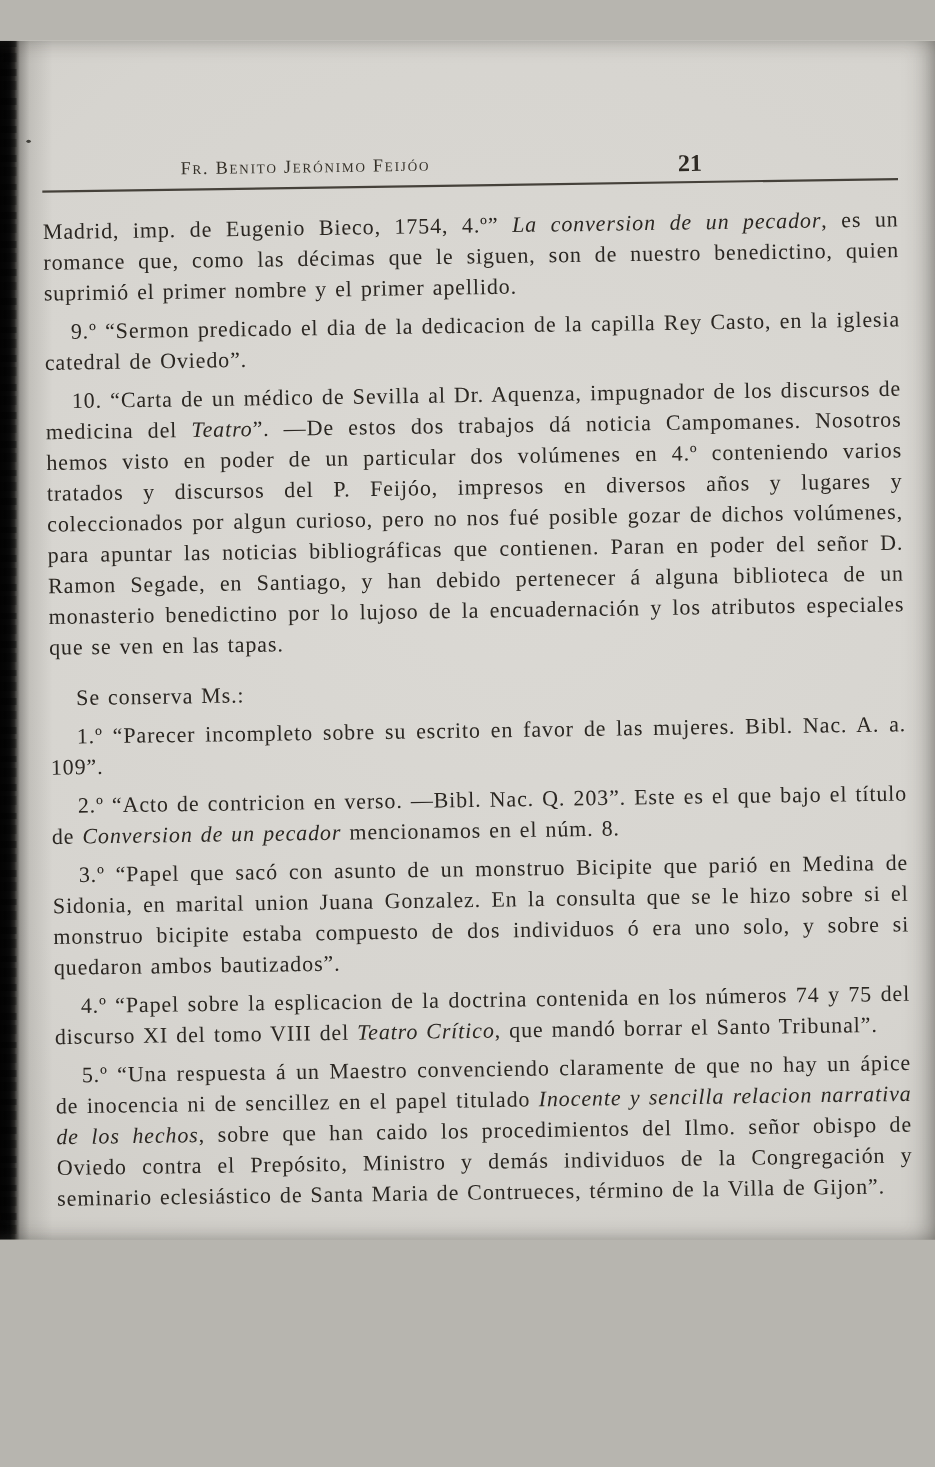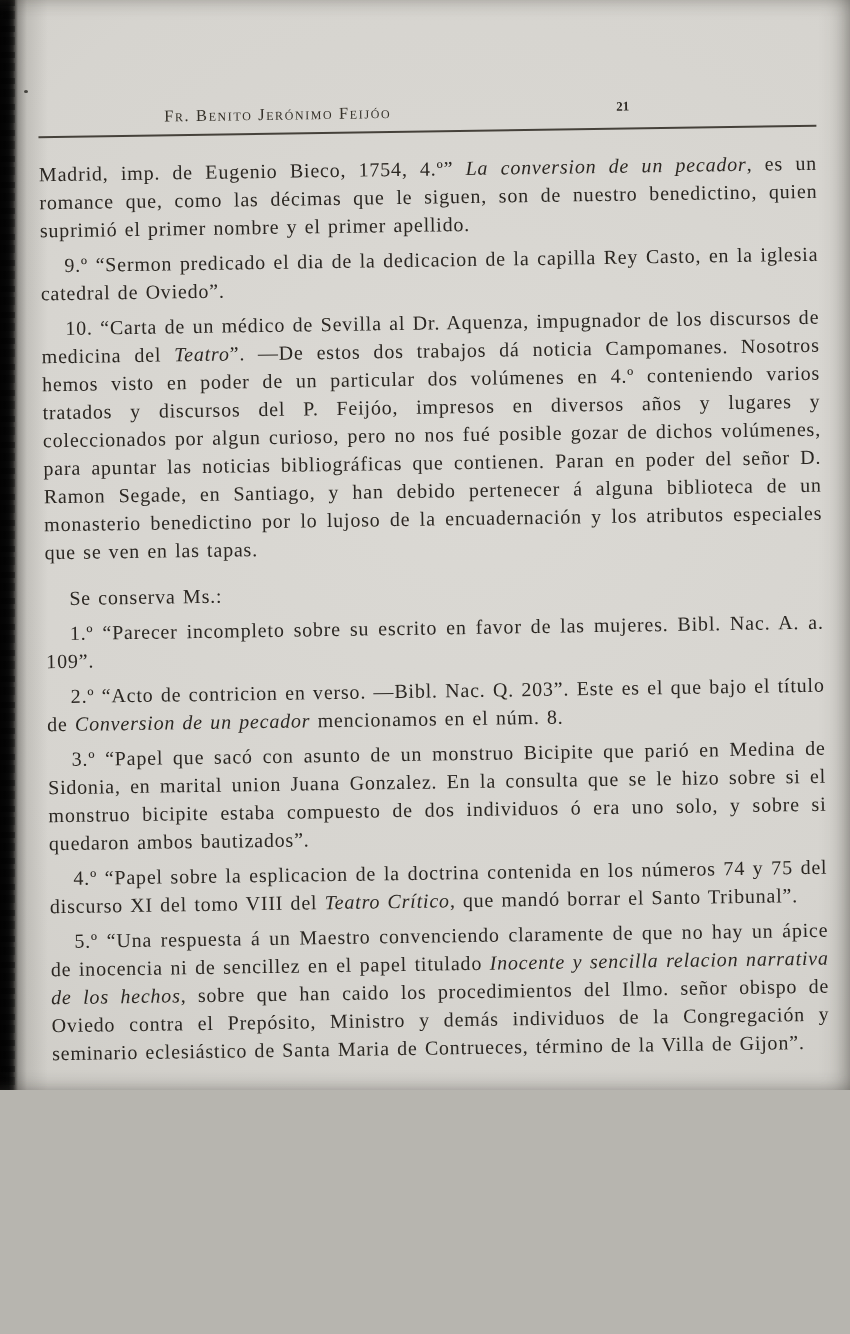--- a/index.html
+++ b/index.html
@@ -8,20 +8,21 @@
     width: 850px; height: 1334px;
     background: #b7b5af;
     font-family: "Liberation Serif", "DejaVu Serif", serif;
     overflow: hidden;
   }
   .scan-page {
     position: relative;
     width: 850px; height: 1090px;
     overflow: hidden;
     background: radial-gradient(ellipse 120% 90% at 55% 42%, #dbd9d4 0%, #d6d4cf 55%, #c9c7c1 100%);
+    margin-top: 37px;
   }
   
   .binding-edge {
     position: absolute; left: 0; top: 0; bottom: 0; width: 48px;
     background: linear-gradient(to right,
       #040404 0px, #0a0a0a 9px, #262523 13px,
       rgba(86,84,80,0.5) 18px, rgba(120,118,112,0.22) 27px,
       rgba(150,148,142,0) 48px);
   }
   .binding-edge::after {
@@ -45,21 +46,21 @@
     color: #2b2721;
   }
   .page-header { position: relative; height: 26px; font-size: 16.5px; }
   .header-title {
     position: absolute; left: 126px; top: 2px;
     font-variant: small-caps; letter-spacing: 1.6px;
     color: #353129; white-space: nowrap;
   }
   .page-number {
     position: absolute; left: 578px; top: 1px;
-    font-size: 13px; font-weight: bold; color: #2e2a24;
+    font-size: 22px; font-weight: bold; color: #2e2a24;
   }
   .rule { border-top: 2px solid #45413a; margin-top: 4px; }
   .page-body {
     margin-top: 22px;
     font-size: 20px; line-height: 28px;
     letter-spacing: 0.8px; word-spacing: 1.5px;
     text-align: justify; color: #2b2722;
   }
   .para { margin: 0 0 7px 0; }
   .para.indent { text-indent: 24px; }

